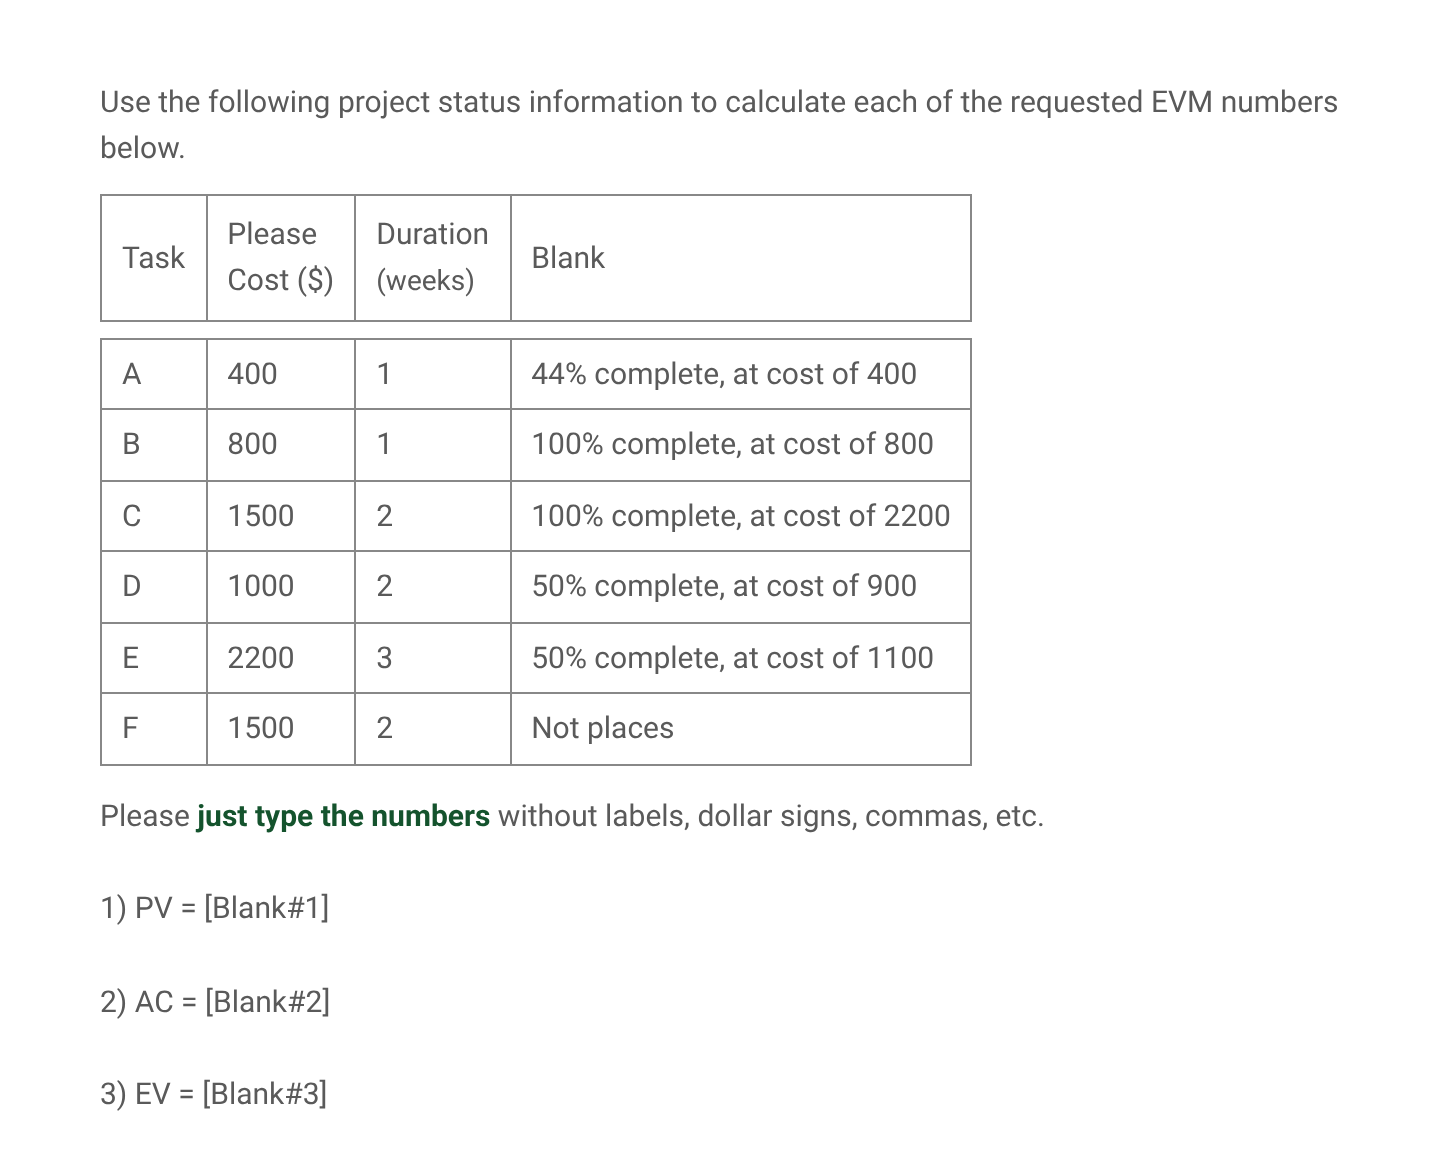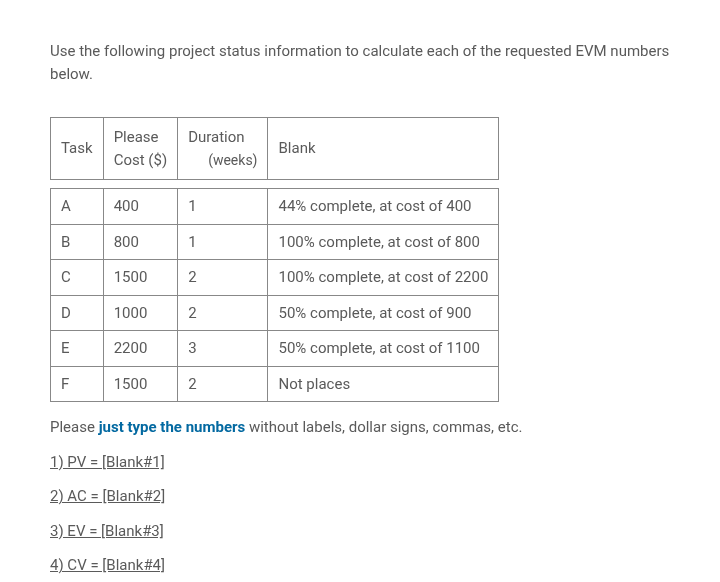--- a/index.html
+++ b/index.html
@@ -6,21 +6,21 @@
       font-family: -apple-system, BlinkMacSystemFont, "Segoe UI", Roboto, sans-serif;
       color: #5a5a5a;
       font-size: 15px;
       line-height: 1.5;
       margin: 0;
       padding: 40px 50px;
       width: 720px;
       box-sizing: border-box;
     }
     .intro {
-      margin-bottom: 32px;
+      margin-bottom: 12px;
     }
     table {
       border-collapse: collapse;
       margin-bottom: 6px;
     }
     td {
       border: 1px solid #888;
       padding: 6px 10px;
       vertical-align: middle;
       text-align: left;
@@ -28,34 +28,32 @@
     td.spacer {
       border: none;
       padding: 0;
       height: 8px;
     }
     .th-cell {
       padding: 8px 10px;
     }
     .dur-sub {
       font-size: 14px;
-      margin-left: 20px;
     }
     .instr {
       margin: 14px 0 10px 0;
     }
     .q {
-      margin: 12px 0;
-      text-decoration: underline;
+      margin: 24px 0;
     }
     .note-italic {
       font-style: italic;
     }
     strong {
-      color: #0369a1;
+      color: #14532d;
     }
   </style>
 </head>
 <body>
 
 <div class="intro">Use the following project status information to calculate each of the requested EVM numbers below.</div>
 
 <table>
   <tbody>
       <tr>

